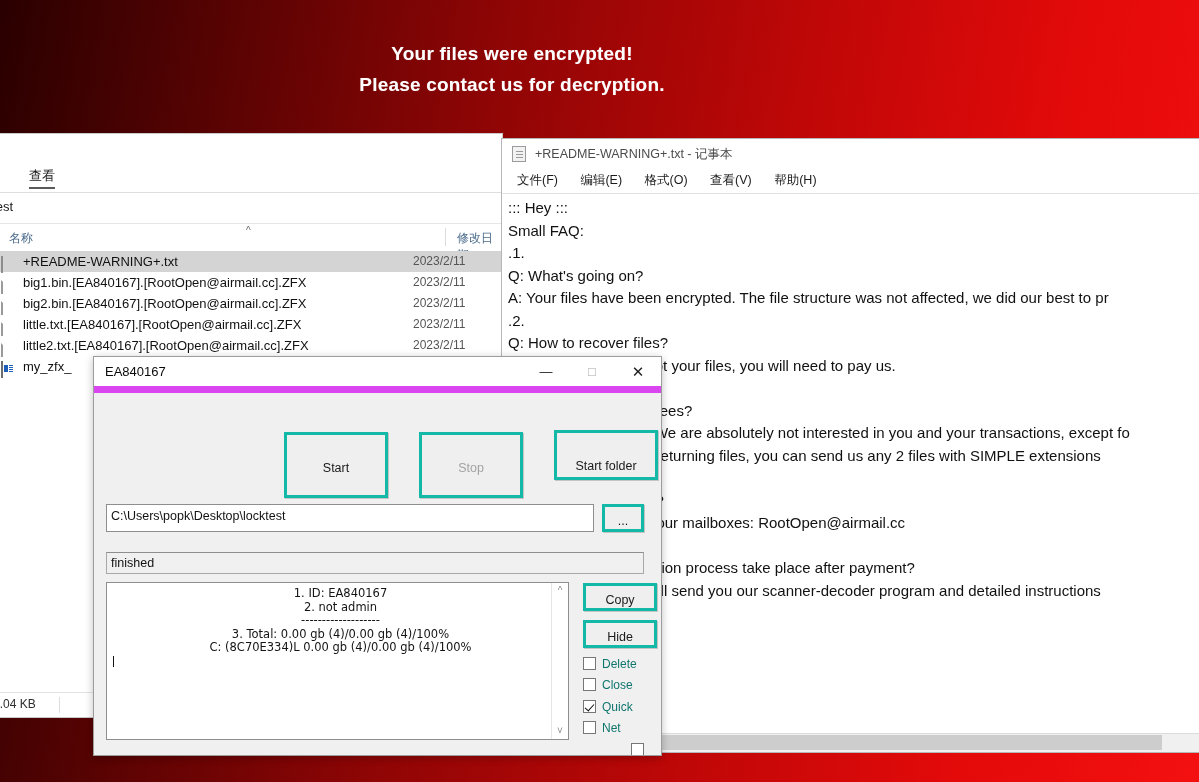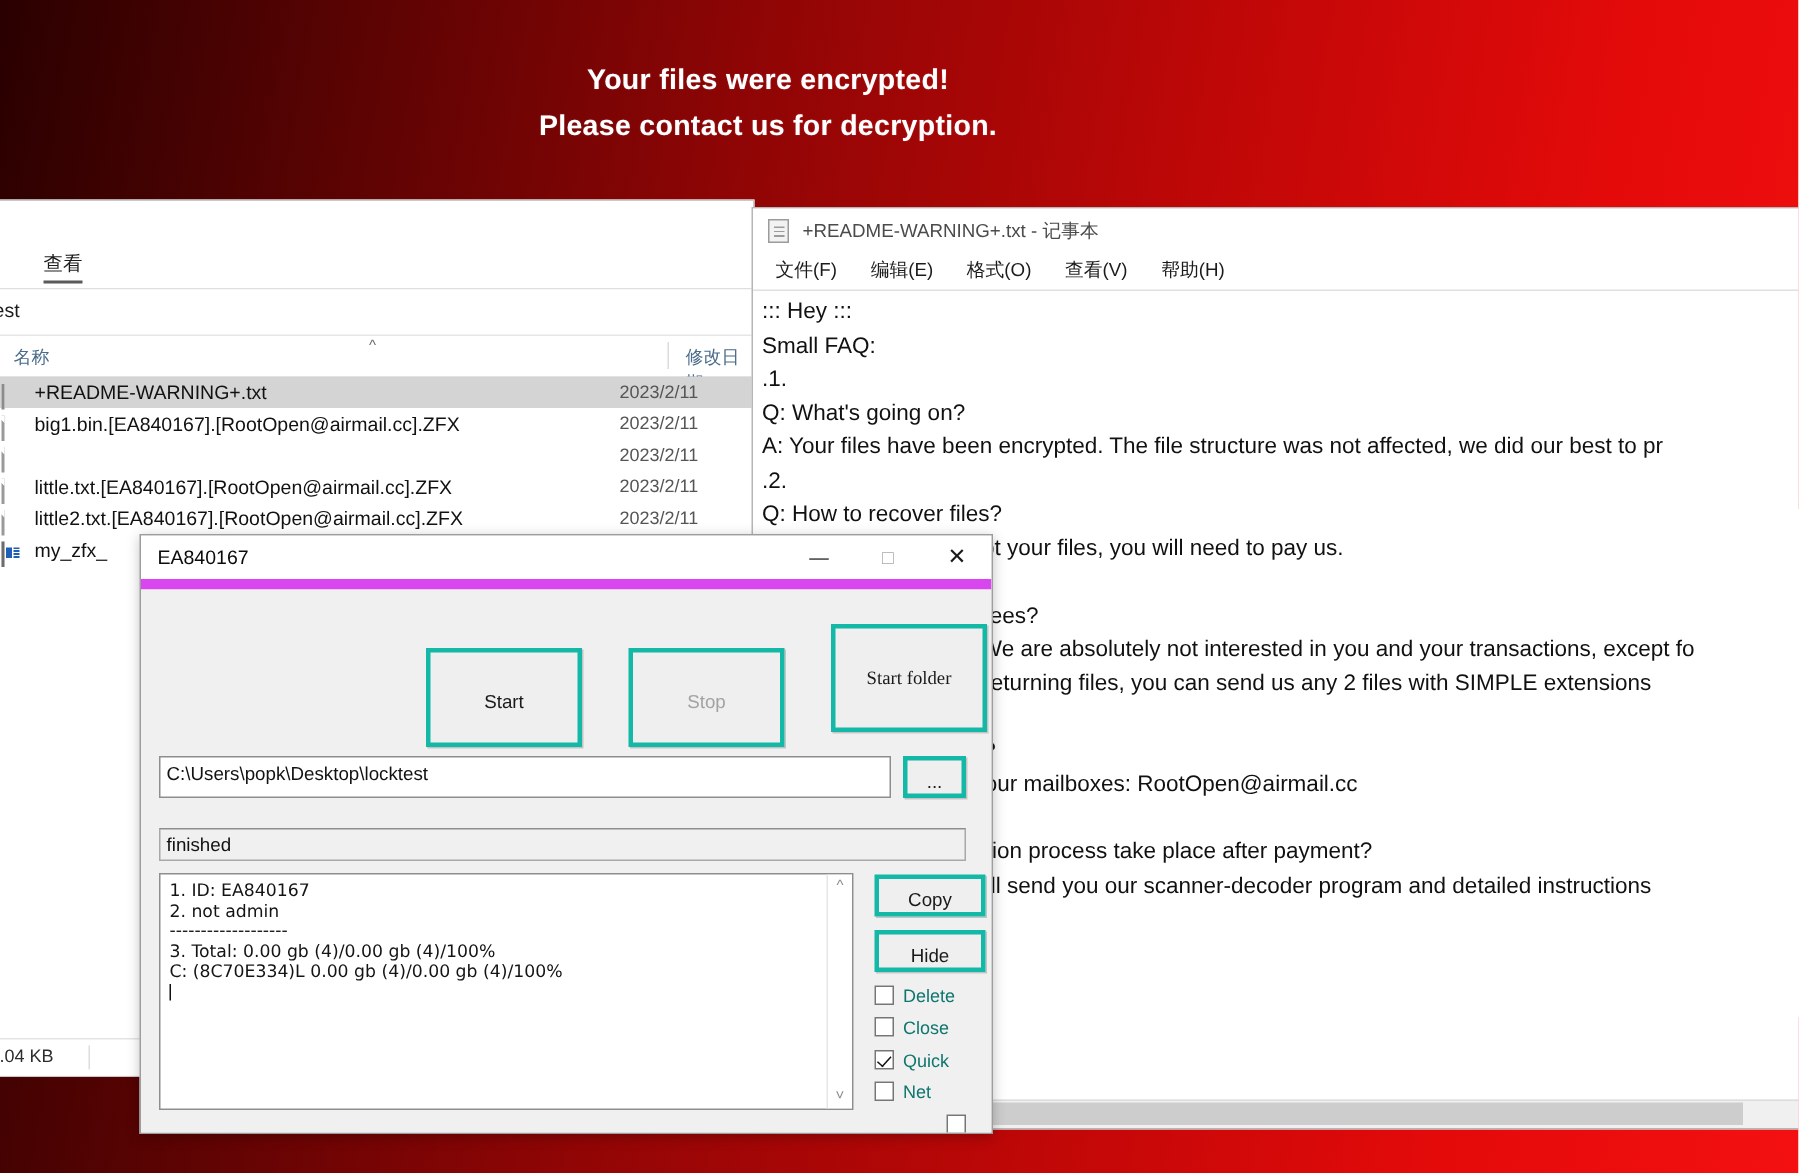--- a/index.html
+++ b/index.html
@@ -349,21 +349,21 @@
     border: 3px solid #14b8a6;
     box-sizing: border-box;
     text-align: center;
     font-size: 12.5px;
     color: #1a1a1a;
     box-shadow: 1px 1px 0 #c4c4c4;
   }
   .w-button.disabled { color: #a3a3a3; }
   #btn-start  { left: 190px; top: 39px;  width: 104px; height: 66px; line-height: 66px; }
   #btn-stop   { left: 325px; top: 39px;  width: 104px; height: 66px; line-height: 66px; }
-  #btn-startfolder { left: 460px; top: 23px; width: 104px; height: 72px; line-height: 66px; font-family: Liberation Serif, serif; }
+  #btn-startfolder { left: 460px; top: 37px; width: 104px; height: 50px; line-height: 66px; }
   #btn-browse { left: 508px; top: 111px; width: 42px; height: 28px; line-height: 28px; }
 
   .w-input {
     position: absolute;
     background: #ffffff;
     border: 1px solid #8e8e8e;
     box-sizing: border-box;
     font-size: 12.5px;
     color: #121212;
     padding: 4px 3px 0 4px;
@@ -381,20 +381,21 @@
     box-sizing: border-box;
     overflow: hidden;
   }
   #log-box .log-text {
     padding: 4px 0 0 6px;
     font-size: 11.5px;
     line-height: 13.5px;
     color: #141414;
     white-space: pre;
     font-family: "DejaVu Sans", sans-serif;
+    text-align: center;
   }
   #log-box .log-caret {
     display: block;
     width: 1px;
     height: 11px;
     background: #111;
     margin-left: 6px;
     margin-top: 1px;
   }
   #log-box .log-scroll {
@@ -496,20 +497,21 @@
         </div>
 
         <div class="frow">
           <span class="ficon"><span class="icon-doc"></span></span>
           <span class="fname">big1.bin.[EA840167].[RootOpen@airmail.cc].ZFX</span>
           <span class="fdate">2023/2/11</span>
         </div>
 
         <div class="frow">
           <span class="ficon"><span class="icon-doc"></span></span>
+          <span class="fname">big2.bin.[EA840167].[RootOpen@airmail.cc].ZFX</span>
           <span class="fdate">2023/2/11</span>
         </div>
 
         <div class="frow">
           <span class="ficon"><span class="icon-doc"></span></span>
           <span class="fname">little.txt.[EA840167].[RootOpen@airmail.cc].ZFX</span>
           <span class="fdate">2023/2/11</span>
         </div>
 
         <div class="frow">

